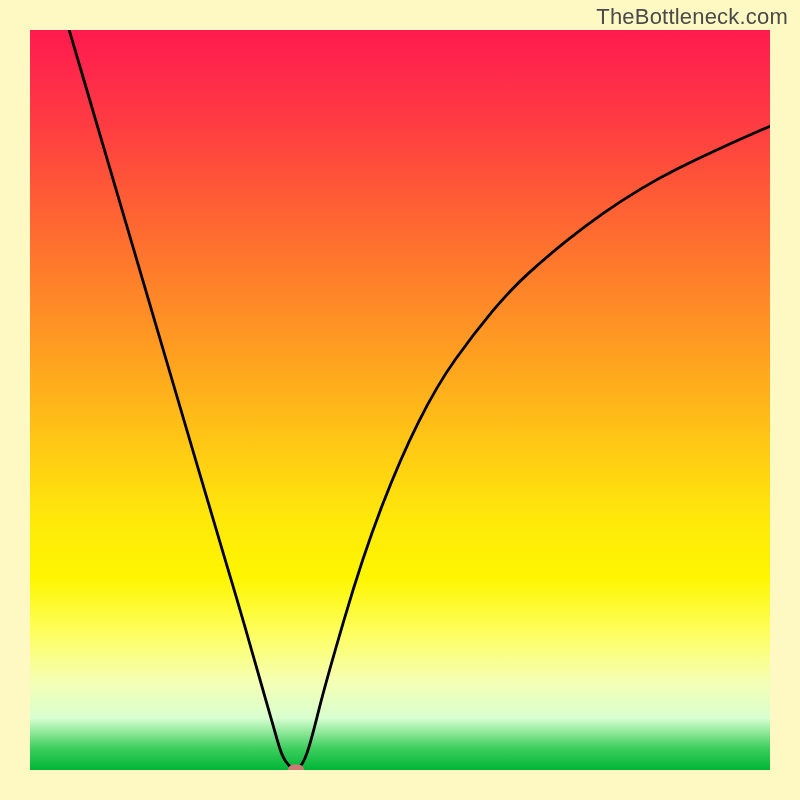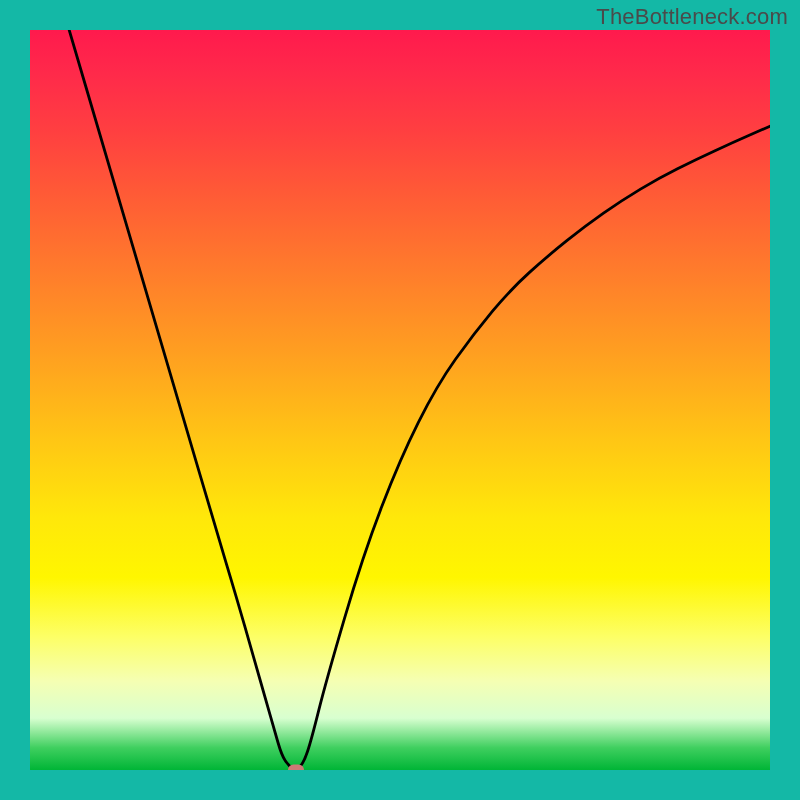--- a/index.html
+++ b/index.html
@@ -8,21 +8,21 @@
     width: 800px;
     height: 800px;
     background: #000;
     overflow: hidden;
     font-family: Arial, Helvetica, sans-serif;
   }
   .frame {
     position: relative;
     width: 800px;
     height: 800px;
-    background: #14b8a6;
+    background: #fef9c3;
   }
   .watermark {
     position: absolute;
     top: 4px;
     right: 12px;
     color: #4a4a4a;
     font-size: 22px;
     font-weight: 500;
     letter-spacing: 0.2px;
     z-index: 10;

